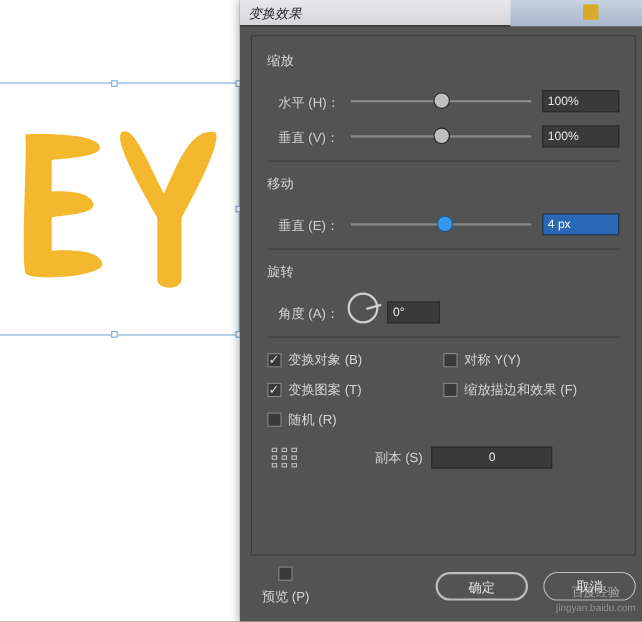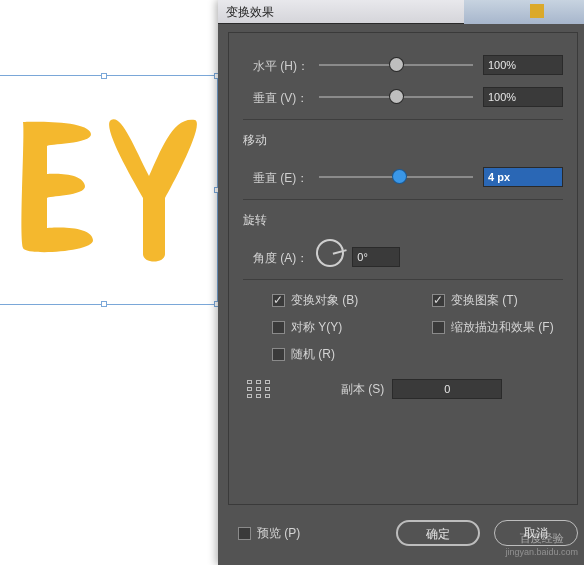--- a/index.html
+++ b/index.html
@@ -4,50 +4,50 @@
 <style>
   * { box-sizing: border-box; margin: 0; padding: 0; }
   html, body { width: 584px; height: 565px; overflow: hidden; font-family: "Microsoft YaHei", sans-serif; font-size: 12px; }
   body { position: relative; background: #fff; }
   .canvas { position: absolute; left: 0; top: 0; width: 218px; height: 565px; background: #fff; }
   .artboard { position: absolute; left: -10px; top: 75px; width: 228px; height: 230px; border: 1px solid #7aa7d8; background: #fff; }
   .ab-handle { position: absolute; width: 6px; height: 6px; background: #fff; border: 1px solid #7aa7d8; } .h-ne { right: -3px; top: -3px; } .h-se { right: -3px; bottom: -3px; }
   .h-n { left: 50%; top: -3px; margin-left:-3px;} .h-s { left: 50%; bottom: -3px; margin-left:-3px;} .h-e { right: -3px; top: 50%; margin-top:-3px;}
   .glyph { position: absolute; }
   .dialog { position: absolute; left: 218px; top: 0; width: 366px; height: 565px; background: #535353; color: #d4d4d4; box-shadow: -2px 0 8px rgba(0,0,0,.3); }
-  .titlebar { position: relative; height: 24px; background: linear-gradient(#e8e8ec,#d5d5da); border-bottom: 1px solid #2a2a2a; color: #222; padding-left: 8px; line-height: 24px; font-size: 12px; }
+  .titlebar { position: relative; height: 24px; background: linear-gradient(#e8e8ec,#d5d5da); border-bottom: 1px solid #2a2a2a; color: #222; padding-left: 8px; line-height: 24px; font-size: 12px; font-style: italic; }
   .tb-right { position: absolute; right: 0; top: 0; height: 24px; width: 120px; background: linear-gradient(#c7d3e0,#a7b6cc); }
   .tb-sq { position: absolute; right: 40px; top: 4px; width: 14px; height: 14px; background: #dba92a; }
   .panel { position: absolute; left: 10px; top: 32px; right: 6px; bottom: 60px; border: 1px solid #3a3a3a; background: #535353; padding: 14px 14px 10px 14px; }
   .group-label { margin-bottom: 10px; color: #d8d8d8; }
   .row { display: flex; align-items: flex-end; height: 28px; margin-bottom: 4px; }
   .lab { width: 76px; padding-left: 10px; color: #cfcfcf; white-space: nowrap; }
   .slider { position: relative; flex: 1; height: 20px; margin-right: 10px; }
   .track { position: absolute; left: 0; right: 0; top: 9px; height: 2px; background: #8b8b8b; }
   .thumb { position: absolute; top: 3px; width: 13px; height: 13px; border-radius: 50%; background: #bfbfbf; box-shadow: 0 0 0 1px #2a2a2a; }
   .thumb.blue { background: #3a97e8; box-shadow: 0 0 0 1px #1a5a96; }
-  .valbox { width: 80px; height: 20px; background: #3a3a3a; border: 1px solid #2a2a2a; color: #e6e6e6; padding: 0 4px; line-height: 18px; font-size: 11px; }
-  .valbox.sel { background: #2a67b5; color: #fff; font-weight: bold; }
+  .valbox { width: 70px; height: 20px; background: #3a3a3a; border: 1px solid #2a2a2a; color: #e6e6e6; padding: 0 4px; line-height: 18px; font-size: 11px; }
+  .valbox.sel { background: #2a67b5; color: #fff; }
   .sep { height: 1px; background: #3e3e3e; margin: 12px 0; }
   .angrow { display: flex; align-items: flex-end; padding-left: 10px; }
   .dial { width: 28px; height: 28px; border: 2px solid #cfcfcf; border-radius: 50%; margin: 0 8px; position: relative; }
   .dial::after { content:""; position:absolute; left:13px; top:-2px; width:2px; height:14px; background:#cfcfcf; transform-origin: 1px 15px; transform: rotate(75deg); }
   .angval { width: 48px; height: 20px; background: #3a3a3a; border: 1px solid #2a2a2a; color: #e6e6e6; padding: 0 4px; line-height:18px; font-size:11px;}
   .opts { display: grid; grid-template-columns: 1fr 1fr; row-gap: 10px; padding-left:0; margin-top: 8px; }
-  .chk { display: flex; align-items: center; gap: 6px; margin-left: 29px; }
+  .chk { display: flex; align-items: center; gap: 6px; }
   .box { width: 13px; height: 13px; border: 1px solid #8a8a8a; background: #3a3a3a; position: relative; flex: 0 0 13px; }
   .box.checked::after { content: "✓"; position: absolute; left: 0; top: -2px; font-size: 12px; color: #d8d8d8; }
   .icon9 { width: 26px; height: 18px; display: inline-block; position: relative; }
   .icon9 span { position:absolute; width:5px; height:4px; border:1px solid #bdbdbd; }
   .copies-row { display: flex; align-items: center; margin-top: 16px; text-align: center; }
   .copies-row .icon9 { margin-left: 4px; margin-right: 68px; }
   .footer { position: absolute; left: 10px; right: 6px; bottom: 10px; height: 44px; display: flex; align-items: center; }
   .btn { width: 84px; height: 26px; border: 1px solid #bdbdbd; border-radius: 13px; color: #e4e4e4; background: transparent; text-align: center; line-height: 24px; margin-left: 14px; cursor: pointer; }
   .btn.primary { border-width: 2px; }
-  .footer .chk { margin-left: 10px; margin-right: auto; }
+  .footer .chk { margin-left: 10px; margin-right: auto; flex-direction: column; }
   .wm { position: absolute; right: 6px; bottom: 6px; color: rgba(255,255,255,.5); font-size: 11px; text-align: center; line-height: 13px; pointer-events:none; }
   .wm small { font-size: 9px; opacity: .7; }
 </style>
 </head>
 <body>
 
 <div class="canvas">
   <div class="artboard">
 
     <div class="ab-handle h-n"></div>
@@ -67,20 +67,21 @@
 
 <div class="dialog">
   <div class="titlebar">
     <span>变换效果</span>
     <div class="tb-right"></div>
     <div class="tb-sq"></div>
   </div>
 
   <div class="panel">
 
+    <div class="group-label">缩放</div>
     <div class="row">
       <div class="lab">水平 (H)：</div>
       <div class="slider">
         <div class="track"></div>
           <div class="thumb" style="left:calc(50% - 6px)"></div>
       </div>
       <div class="valbox">100%</div>
     </div>
     <div class="row">
       <div class="lab">垂直 (V)：</div>
@@ -113,26 +114,26 @@
     </div>
 
     <div class="sep"></div>
 
     <div class="opts">
       <label class="chk">
           <span class="box checked"></span>
           <span>变换对象 (B)</span>
         </label>
       <label class="chk">
+          <span class="box"></span>
+          <span>对称 Y(Y)</span>
+        </label>
+      <label class="chk">
           <span class="box checked"></span>
           <span>变换图案 (T)</span>
-        </label>
-      <label class="chk">
-          <span class="box"></span>
-          <span>对称 Y(Y)</span>
         </label>
       <label class="chk">
           <span class="box"></span>
           <span>缩放描边和效果 (F)</span>
         </label>
       <label class="chk">
           <span class="box"></span>
           <span>随机 (R)</span>
         </label>
     </div>

